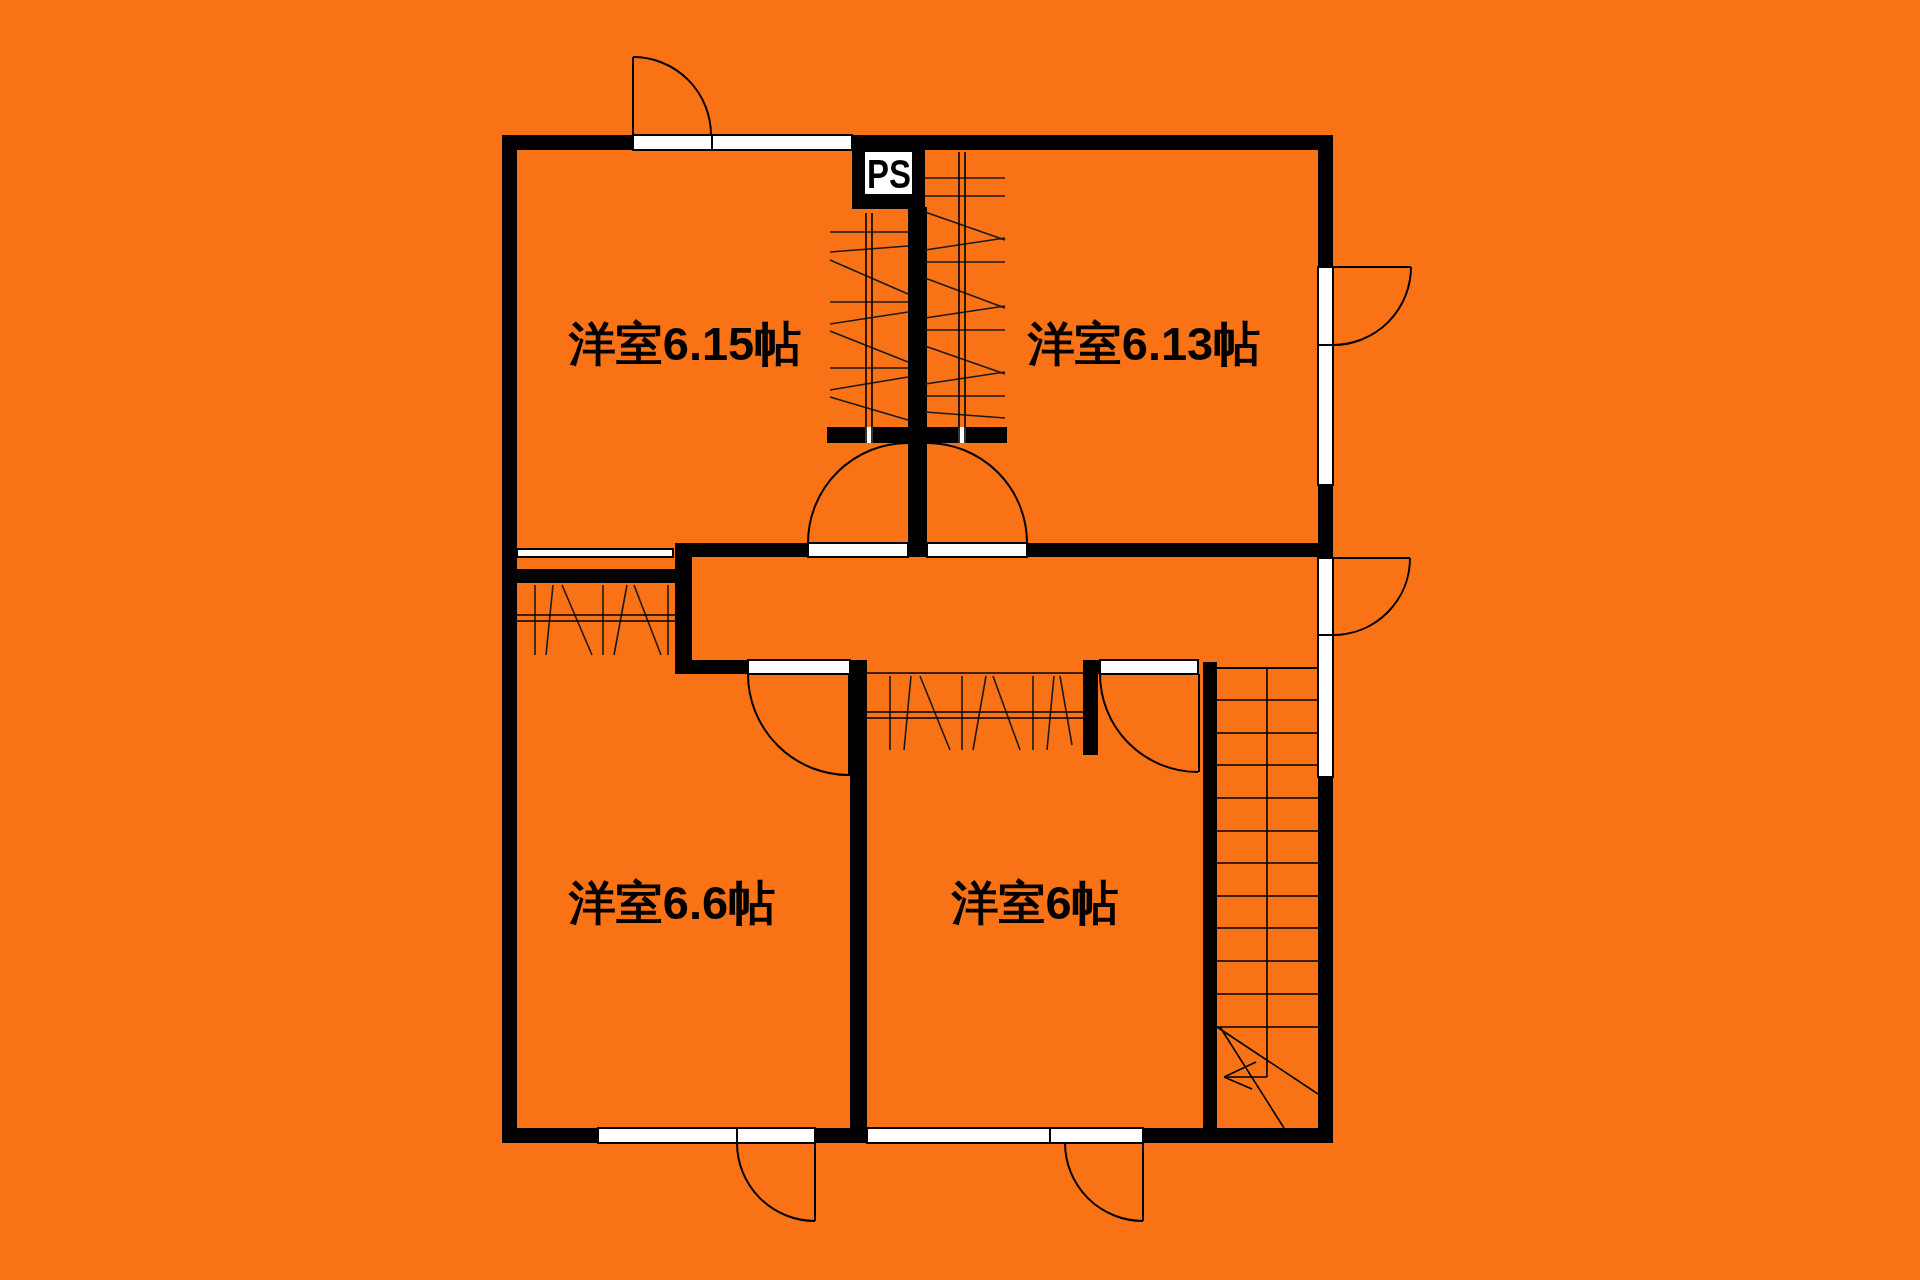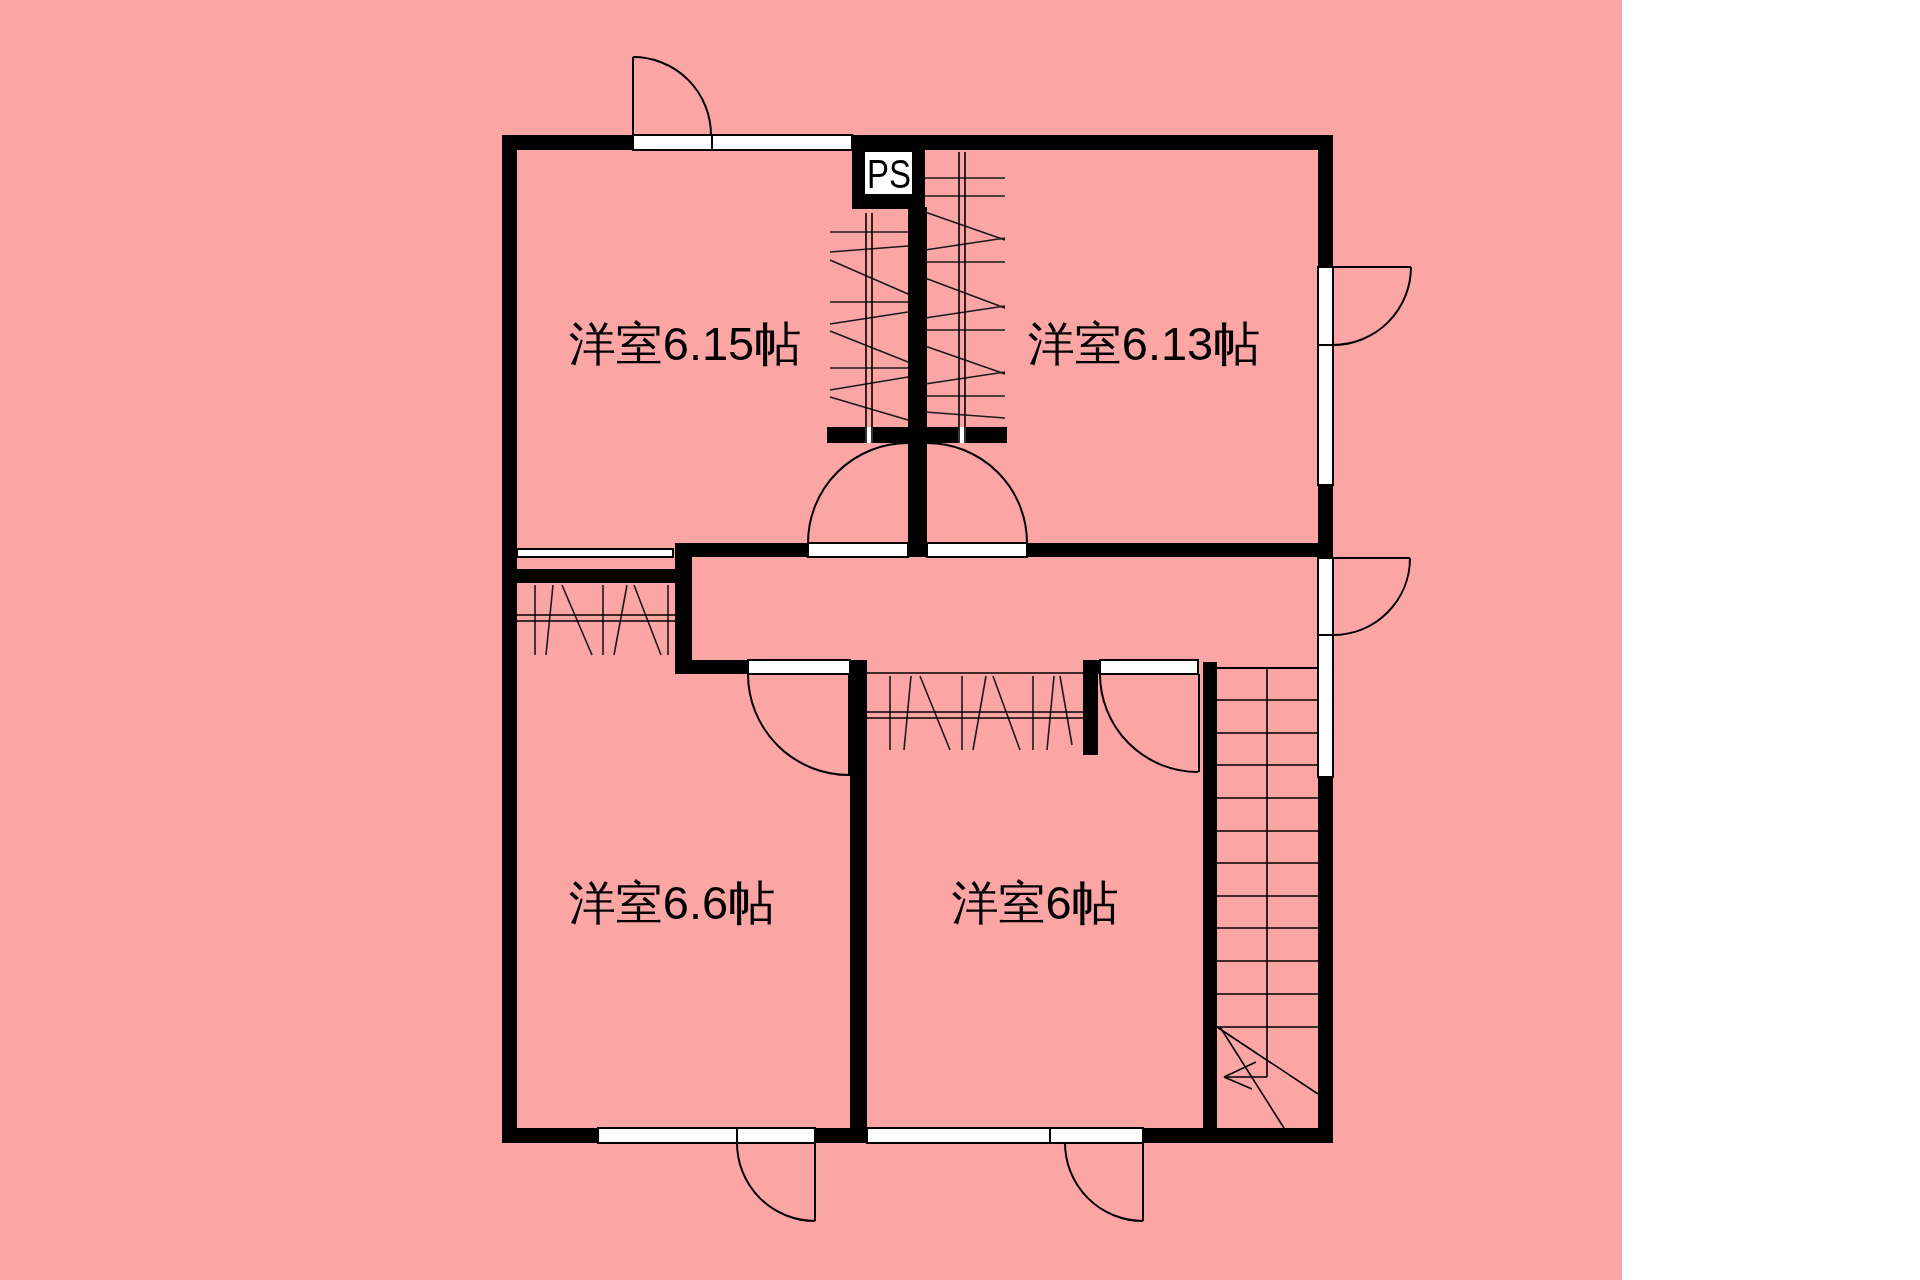--- a/index.html
+++ b/index.html
@@ -2,24 +2,25 @@
 <html><head>
 <meta charset="utf-8">
 <style>
   html, body {
     margin: 0;
     padding: 0;
     background: #ffffff;
   }
   .canvas {
     position: relative;
-    width: 1622px;
+    width: 1920px;
     height: 1280px;
-    background: #fca5a5;
+    background: #f97316;
     overflow: hidden;
+    font-weight: bold;
   }
   svg { display: block; }
   .wall { fill: #000000; stroke: none; }
   .opening { fill: #ffffff; stroke: #000000; stroke-width: 2; }
   .thin { stroke: #000000; stroke-width: 2; fill: none; }
   .hair { stroke: #000000; stroke-width: 1.6; fill: none; }
   .hatch { stroke: #1a1a1a; stroke-width: 1.6; fill: none; }
   .swing { stroke: #000000; stroke-width: 2; fill: none; }
   .room-label {
     font-family: "Liberation Sans", "DejaVu Sans", sans-serif;

